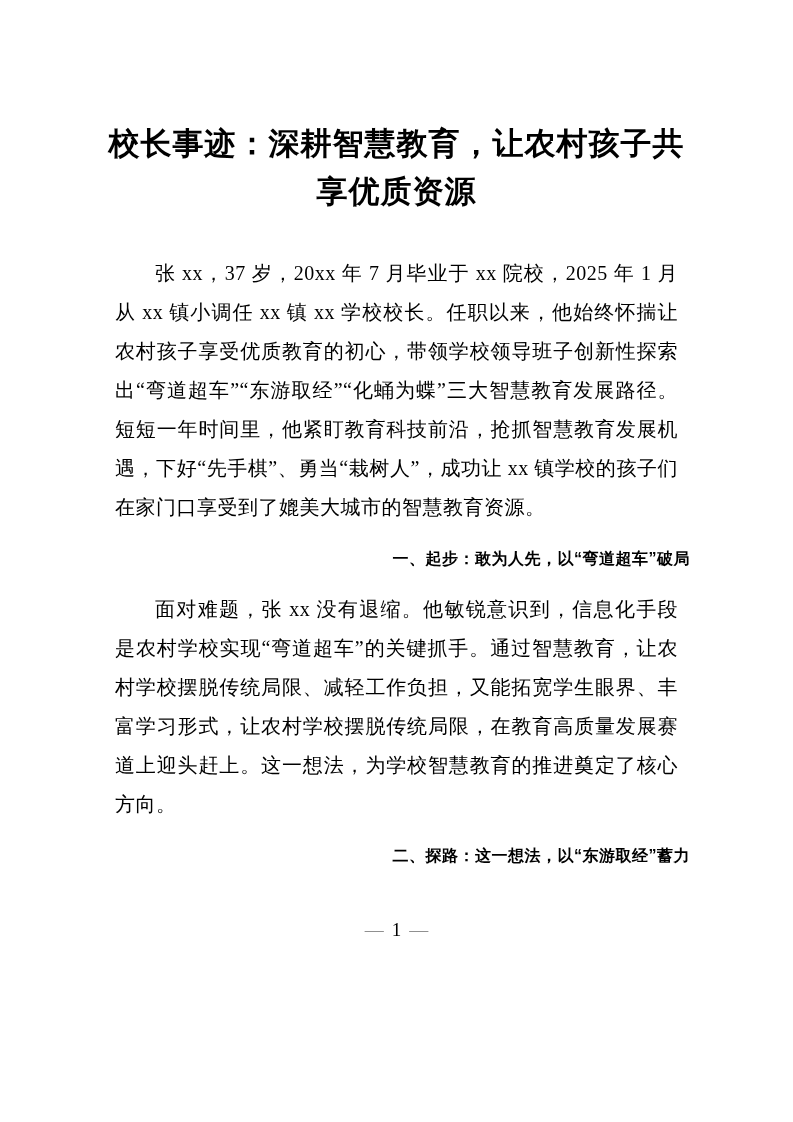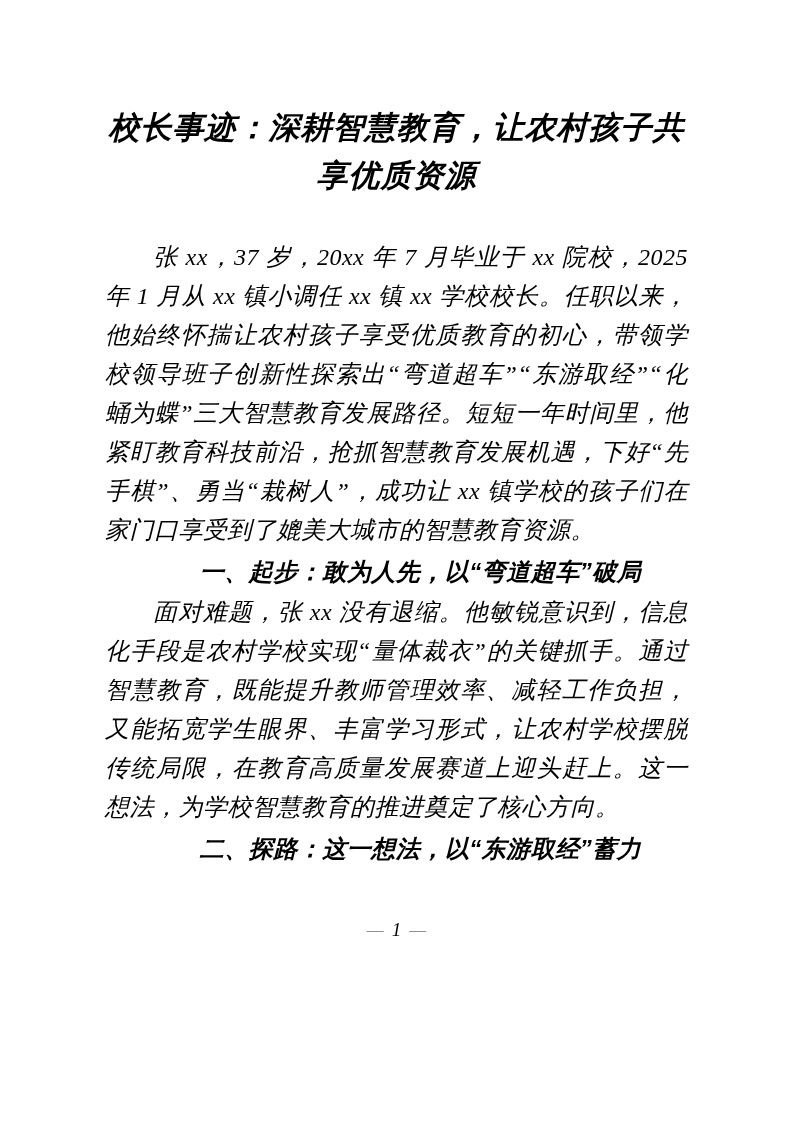--- a/index.html
+++ b/index.html
@@ -7,58 +7,57 @@
     padding: 0;
     background: #ffffff;
   }
   .page {
     position: relative;
     width: 793px;
     height: 999px;
     margin: 0 auto;
     background: #ffffff;
     box-sizing: border-box;
-    padding: 0 103px;
+    padding: 16px 103px;
     overflow: hidden;
     color: #000000;
-    font-style: italic;
   }
   .doc-title {
     margin: 104px 0 0 0;
     font-family: "Liberation Serif", "DejaVu Serif", serif;
     font-weight: bold;
     font-size: 31px;
     line-height: 48px;
     letter-spacing: 1px;
     text-align: center;
     color: #000000;
   }
   .doc-body {
     margin-top: 38px;
   }
   .body-para {
-    margin: 2px;
+    margin: 12px;
     font-family: "Liberation Serif", "DejaVu Serif", serif;
-    font-size: 24px;
+    font-size: 20px;
     line-height: 39px;
     letter-spacing: 0.5px;
     text-align: justify;
     text-justify: inter-ideograph;
     text-indent: 2em;
     color: #000000;
   }
   .section-heading {
     margin: 0;
     font-family: "Liberation Sans", "DejaVu Sans", sans-serif;
     font-weight: bold;
-    font-size: 24px;
+    font-size: 16px;
     line-height: 39px;
     letter-spacing: 0.5px;
     text-indent: 2em;
-    text-align: center;
+    text-align: right;
     color: #000000;
   }
   .page-footer {
     position: absolute;
     left: 0;
     right: 0;
     bottom: 58px;
     text-align: center;
     font-family: "Liberation Serif", "DejaVu Serif", serif;
     font-size: 19px;
@@ -80,21 +79,21 @@
 
   <h1 class="doc-title">校长事迹：深耕智慧教育，让农村孩子共享优质资源</h1>
 
   <div class="doc-body">
 
     <p class="body-para">张 xx，37 岁，20xx 年 7 月毕业于 xx 院校，2025 年 1 月从 xx 镇小调任 xx 镇 xx 学校校长。任职以来，他始终怀揣让农村孩子享受优质教育的初心，带领学校领导班子创新性探索出“弯道超车”“东游取经”“化蛹为蝶”三大智慧教育发展路径。短短一年时间里，他紧盯教育科技前沿，抢抓智慧教育发展机遇，下好“先手棋”、勇当“栽树人”，成功让 xx 镇学校的孩子们在家门口享受到了媲美大城市的智慧教育资源。</p>
 
     <h2 class="section-heading">一、起步：敢为人先，以“弯道超车”破局</h2>
 
 
-    <p class="body-para">面对难题，张 xx 没有退缩。他敏锐意识到，信息化手段是农村学校实现“量体裁衣”的关键抓手。通过智慧教育，既能提升教师管理效率、减轻工作负担，又能拓宽学生眼界、丰富学习形式，让农村学校摆脱传统局限，在教育高质量发展赛道上迎头赶上。这一想法，为学校智慧教育的推进奠定了核心方向。</p>
+    <p class="body-para">面对难题，张 xx 没有退缩。他敏锐意识到，信息化手段是农村学校实现“弯道超车”的关键抓手。通过智慧教育，让农村学校摆脱传统局限、减轻工作负担，又能拓宽学生眼界、丰富学习形式，让农村学校摆脱传统局限，在教育高质量发展赛道上迎头赶上。这一想法，为学校智慧教育的推进奠定了核心方向。</p>
 
     <h2 class="section-heading">二、探路：这一想法，以“东游取经”蓄力</h2>
 
   </div>
 
   <div class="page-footer">
     <span class="dash">—</span><span class="num">1</span><span class="dash">—</span>
   </div>
 
 </div>

